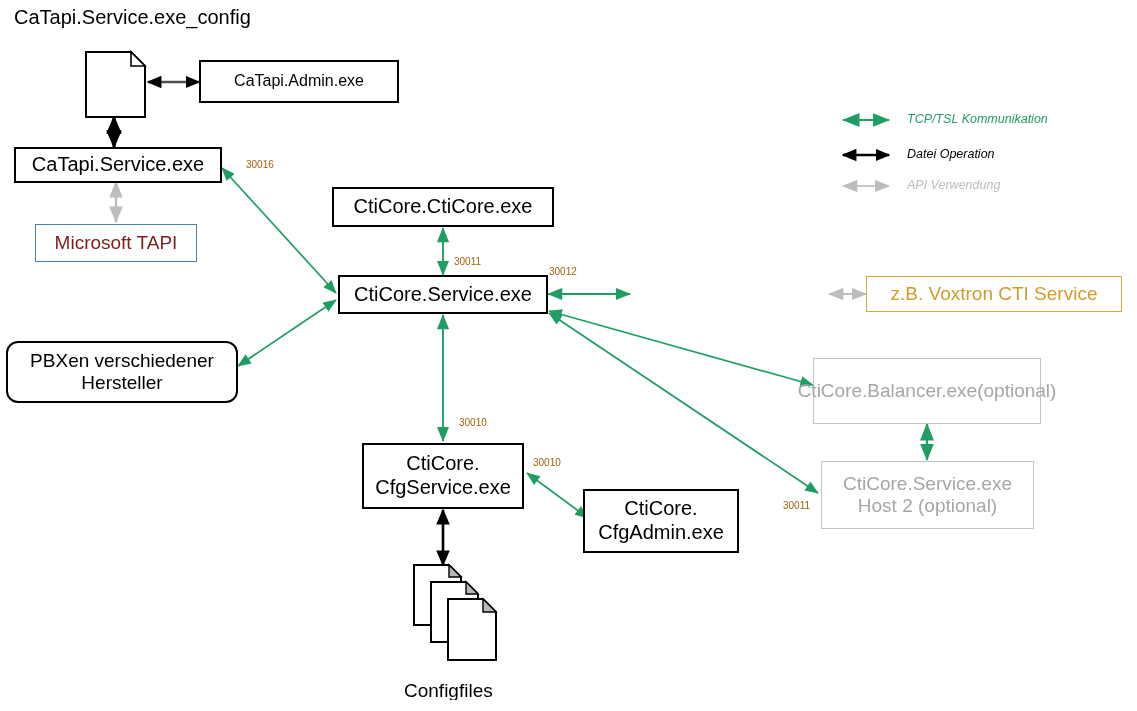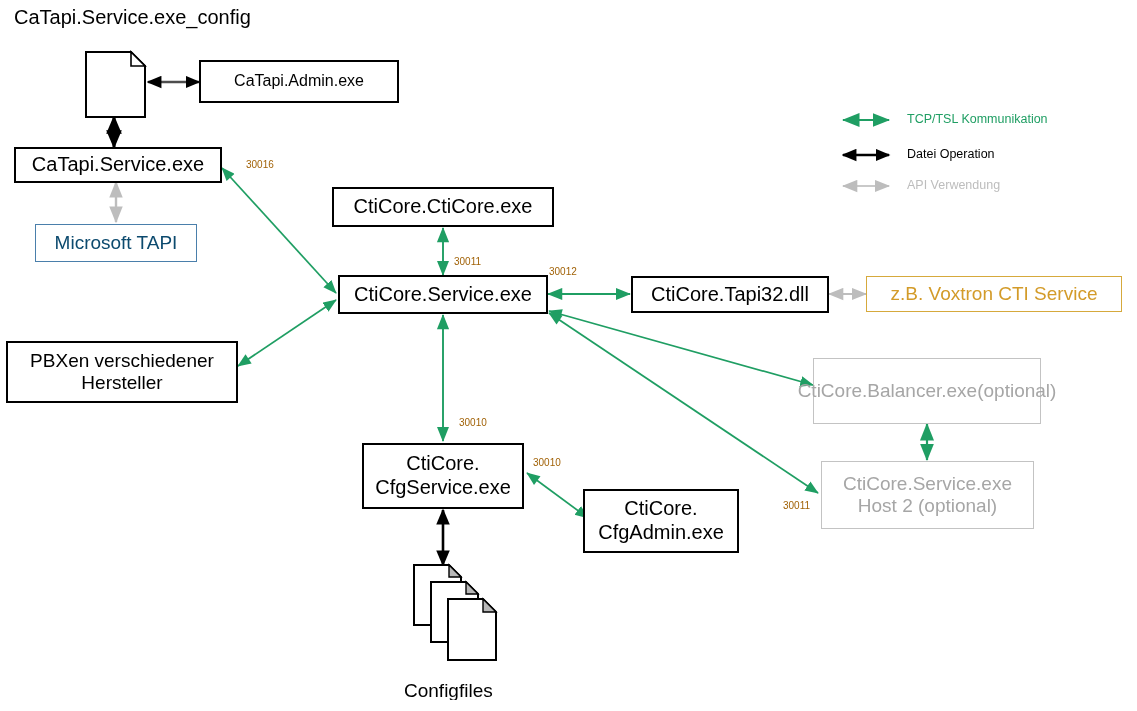--- a/index.html
+++ b/index.html
@@ -3,30 +3,30 @@
 <meta charset="utf-8">
 <style>
   html,body{margin:0;padding:0;background:#ffffff;}
   body{font-family:"Liberation Sans","DejaVu Sans",sans-serif;}
   #canvas{position:relative;width:1137px;height:700px;background:#ffffff;overflow:hidden;}
   #svg-layer{position:absolute;left:0;top:0;width:1137px;height:711px;pointer-events:none;}
 
   .node{position:absolute;box-sizing:border-box;display:flex;align-items:center;
         justify-content:center;text-align:center;line-height:1.18;}
   .node.solid{border:2px solid #000000;background:#ffffff;color:#000000;}
-  .node.tapi{border:1.5px solid #4a7fab;background:#ffffff;color:#0c4a6e;}
+  .node.tapi{border:1.5px solid #4a7fab;background:#ffffff;color:#7f1d1d;}
   .node.vox{border:1.5px solid #d6a93c;background:#ffffff;color:#d39b29;}
   .node.ghost{border:1.5px solid #c3c3c3;background:#ffffff;color:#a6a6a6;}
 
   .title{position:absolute;color:#000000;font-size:20px;white-space:nowrap;}
   .plain-label{position:absolute;color:#000000;font-size:19px;white-space:nowrap;}
   .port{position:absolute;color:#a16207;font-size:10px;white-space:nowrap;}
 
   .legend{position:absolute;}
-  .legend-row{position:absolute;display:flex;align-items:center;white-space:nowrap;}
+  .legend-row{position:absolute;display:flex;align-items:center;white-space:nowrap;font-style:italic;}
   .legend-text{font-size:12.5px;margin-left:10px;}
   .lg-green{color:#1f9e63;}
   .lg-black{color:#000000;}
   .lg-gray{color:#bdbdbd;}
 </style>
 </head>
 <body>
 
 <div id="canvas">
 
@@ -102,25 +102,24 @@
   <div class="node solid" style="left:199px;top:60px;width:200px;height:43px;font-size:16px;">CaTapi.Admin.exe</div>
 
   <div class="node solid" style="left:14px;top:147px;width:208px;height:36px;font-size:20px;">CaTapi.Service.exe</div>
 
   <div class="node tapi" style="left:35px;top:224px;width:162px;height:38px;font-size:19px;">Microsoft TAPI</div>
 
   <div class="node solid" style="left:332px;top:187px;width:222px;height:40px;font-size:20px;">CtiCore.CtiCore.exe</div>
 
   <div class="node solid" style="left:338px;top:275px;width:210px;height:39px;font-size:20px;">CtiCore.Service.exe</div>
 
-  <div class="node solid" style="left:631px;top:276px;width:198px;height:37px;font-size:20px;">CtiCore.Tapi32.dll</div>
 
   <div class="node vox" style="left:866px;top:276px;width:256px;height:36px;font-size:19px;">z.B. Voxtron CTI Service</div>
 
-  <div class="node solid" style="left:6px;top:341px;width:232px;height:62px;font-size:19px;flex-direction:column;">
+  <div class="node solid" style="left:6px;top:341px;width:232px;height:62px;font-size:19px;flex-direction:column;border-radius:12px;">
     <span>PBXen verschiedener</span>
     <span>Hersteller</span>
   </div>
 
   <div class="node ghost" style="left:813px;top:358px;width:228px;height:66px;font-size:19px;flex-direction:row;">
     <span>CtiCore.Balancer.exe</span>
     <span>(optional)</span>
   </div>
 
   <div class="node ghost" style="left:821px;top:461px;width:213px;height:68px;font-size:19px;flex-direction:column;">

